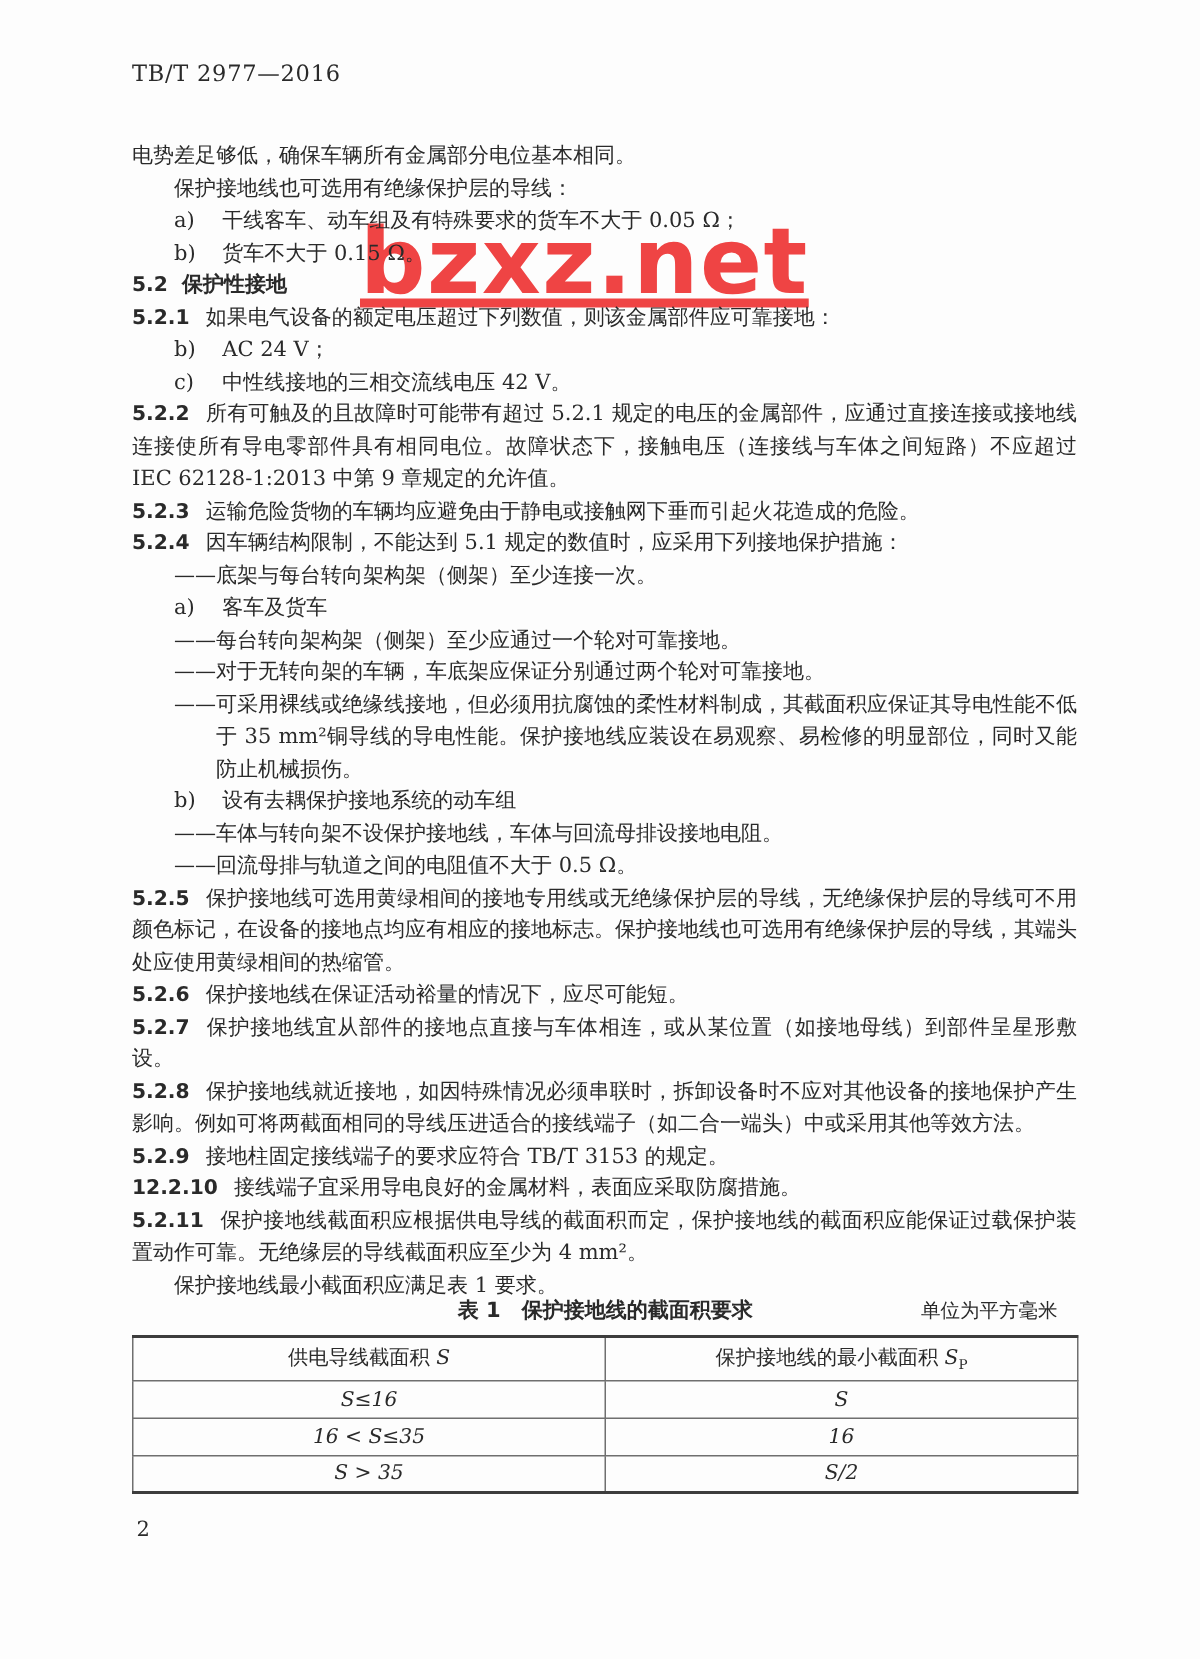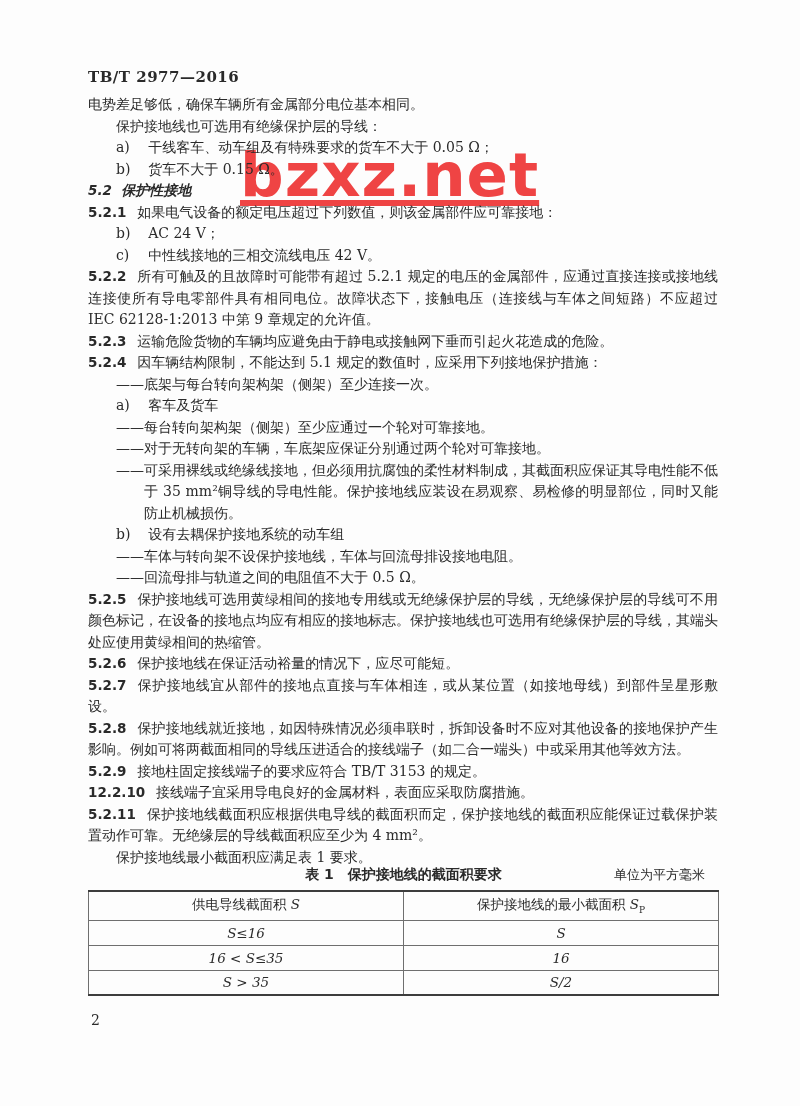--- a/index.html
+++ b/index.html
@@ -17,39 +17,39 @@
     font-family:"DejaVu Sans","Liberation Sans",sans-serif;
     font-weight:700;
     font-size:61px;line-height:74px;
     letter-spacing:1px;
     color:#ef4444;
     z-index:0;
     user-select:none;
     text-decoration:underline;
   }
   .doc-number{
-    position:absolute;left:88px;top:68px;
-    font-weight:700;font-size:15px;
+    position:absolute;left:88px;top:40px;
+    font-weight:400;font-size:15px;
     letter-spacing:0.5px;
     z-index:1;
   }
   .body-text{
     position:absolute;left:88px;top:94px;width:630px;
     font-size:14px;line-height:21.5px;
     z-index:1;
   }
   .blk{text-align:justify;margin:0;}
   .blk .num{
     font-family:"DejaVu Sans","Liberation Sans",sans-serif;
     font-weight:700;font-size:13.5px;
     margin-right:0.8em;
   }
   .blk.h{
     font-family:"DejaVu Sans","Liberation Sans",sans-serif;
-    font-weight:700;font-size:14px;font-style:italic;
+    font-weight:700;font-size:14px;
   }
   .blk.h .num{margin-right:0.7em;}
   .blk.li{margin-left:2em;}
   .blk.li .marker{display:inline-block;width:2.3em;}
   .blk.dash{margin-left:2em;padding-left:2em;text-indent:-2em;}
   .blk.indent{text-indent:2em;}
   .table-block{
     position:absolute;left:88px;top:864px;width:631px;
     z-index:1;
   }

